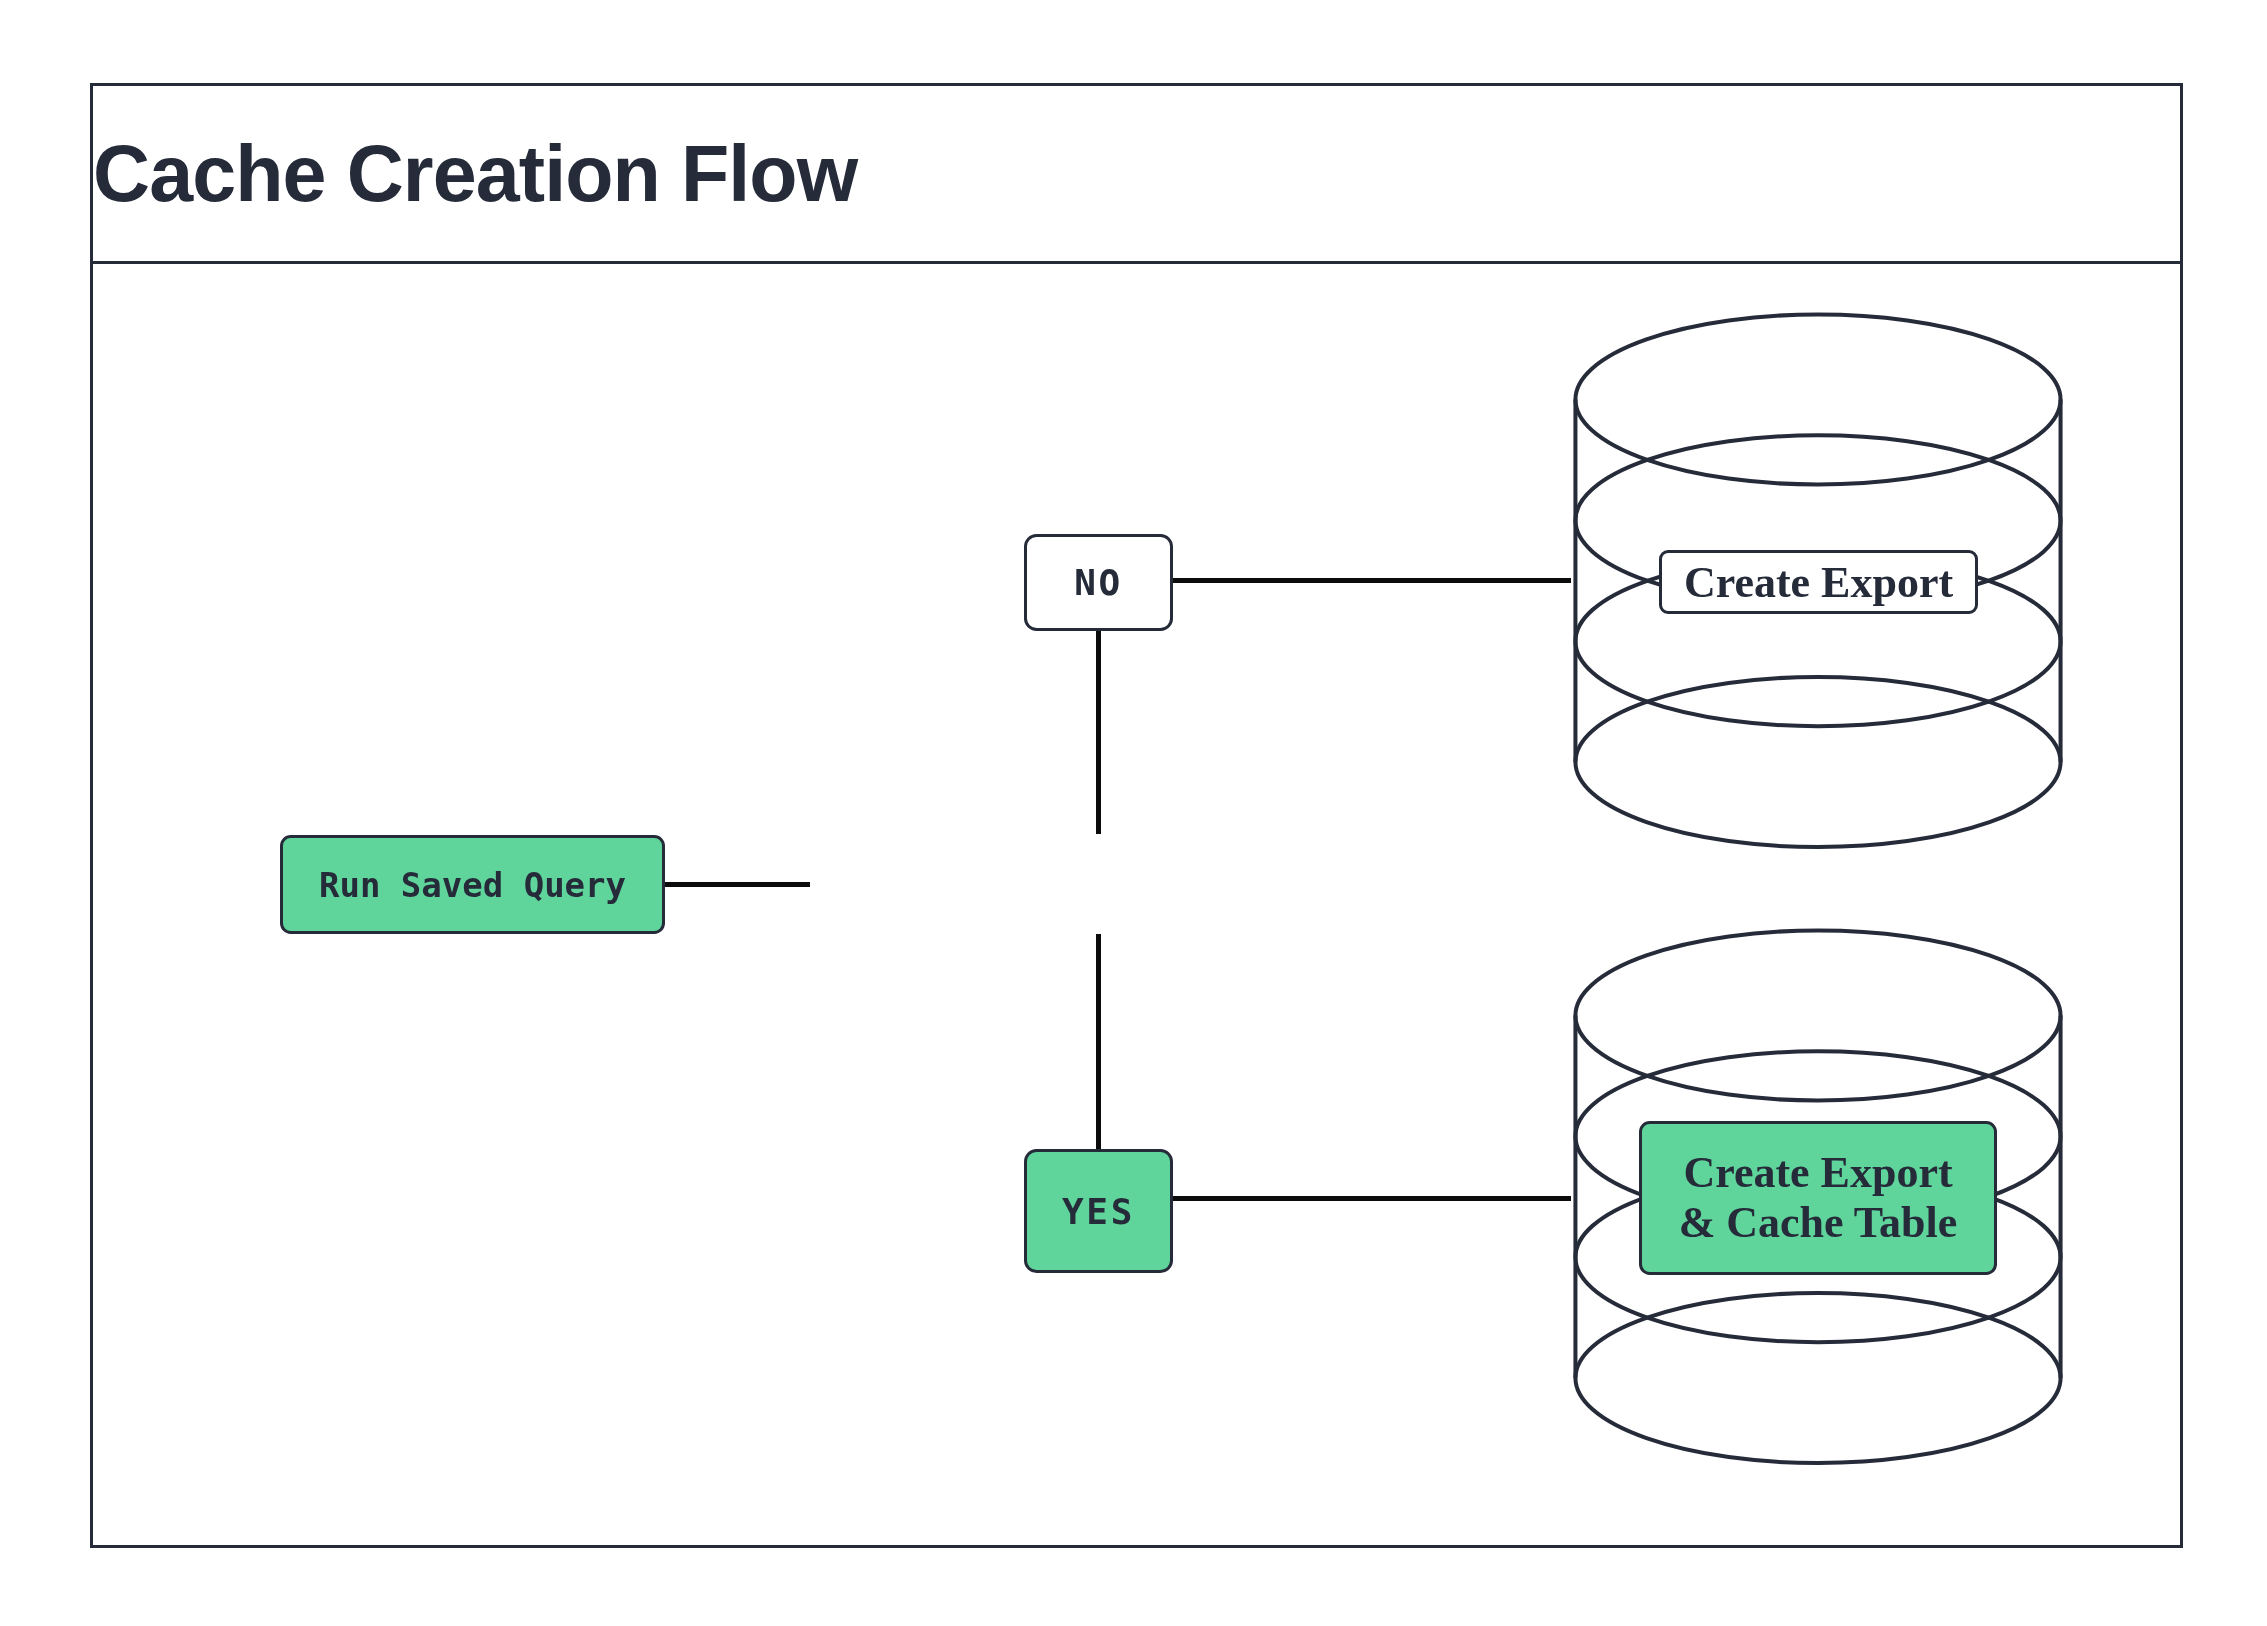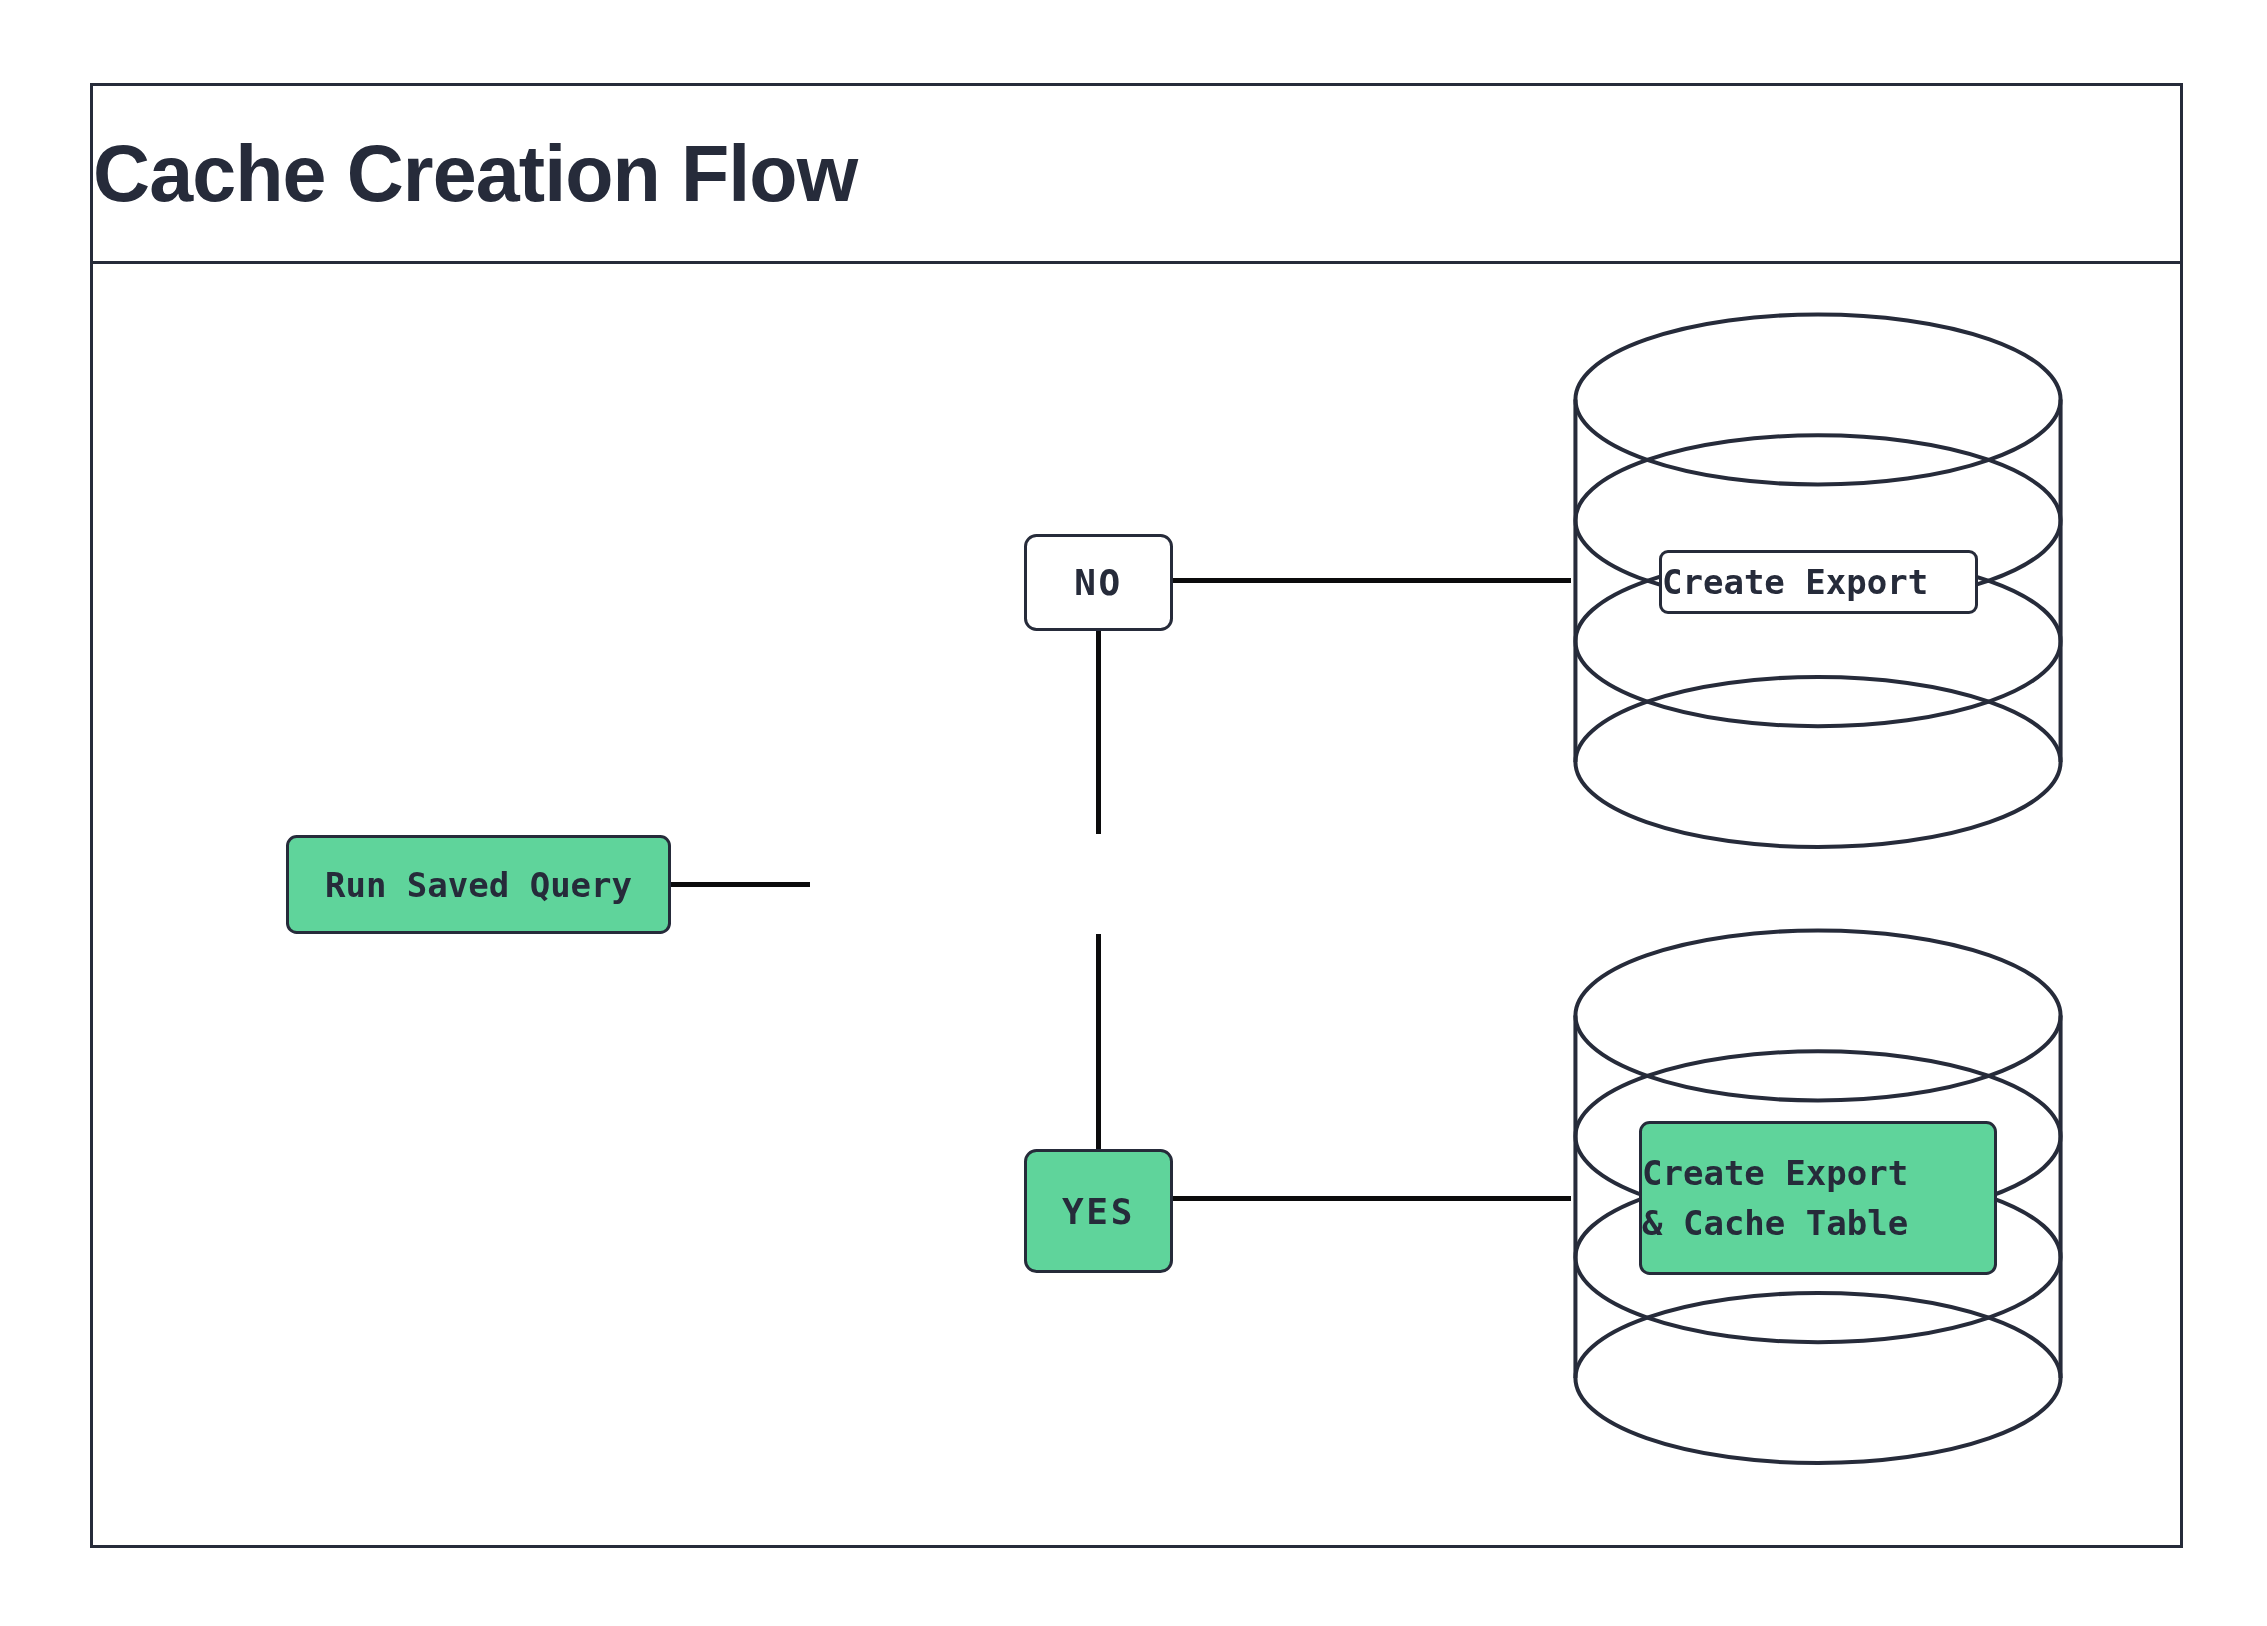--- a/index.html
+++ b/index.html
@@ -61,21 +61,20 @@
     font-size: 34px;
     font-weight: 700;
     white-space: nowrap;
   }
   .node-start {
     left: 280px; top: 835px; width: 385px; height: 99px;
     background: #5fd49b;
     border: 3.6px solid #262b3a;
     border-radius: 10.7px;
     color: #262b3a;
-    margin-left: 6px;
   }
   .node-decision {
     left: 811px; top: 835px; width: 589px; height: 99px;
     background: #262b3a;
     border-radius: 12.5px;
     color: #e9ebee;
   }
   .node-no {
     left: 1024px; top: 534px; width: 149px; height: 97px;
     background: #ffffff;
@@ -101,26 +100,27 @@
     height: 546px;
   }
   .db-top    { left: 1569px; top: 310px; }
   .db-bottom { left: 1569px; top: 926px; }
   
   .db-label {
     position: absolute;
     box-sizing: border-box;
     display: flex;
     flex-direction: column;
-    align-items: flex-start;
+    align-items: center;
     justify-content: center;
-    font-size: 34px;
+    font-size: 44px;
     font-weight: 700;
     border: 3.6px solid #262b3a;
     white-space: nowrap;
+    font-family: Liberation Serif, serif;
   }
   .db-label-no {
     left: 1659px; top: 550px; width: 319px; height: 64px;
     background: #ffffff;
     border-radius: 9px;
     color: #262b3a;
   }
   .db-label-yes {
     left: 1639px; top: 1121px; width: 358px; height: 154px;
     background: #5fd49b;

